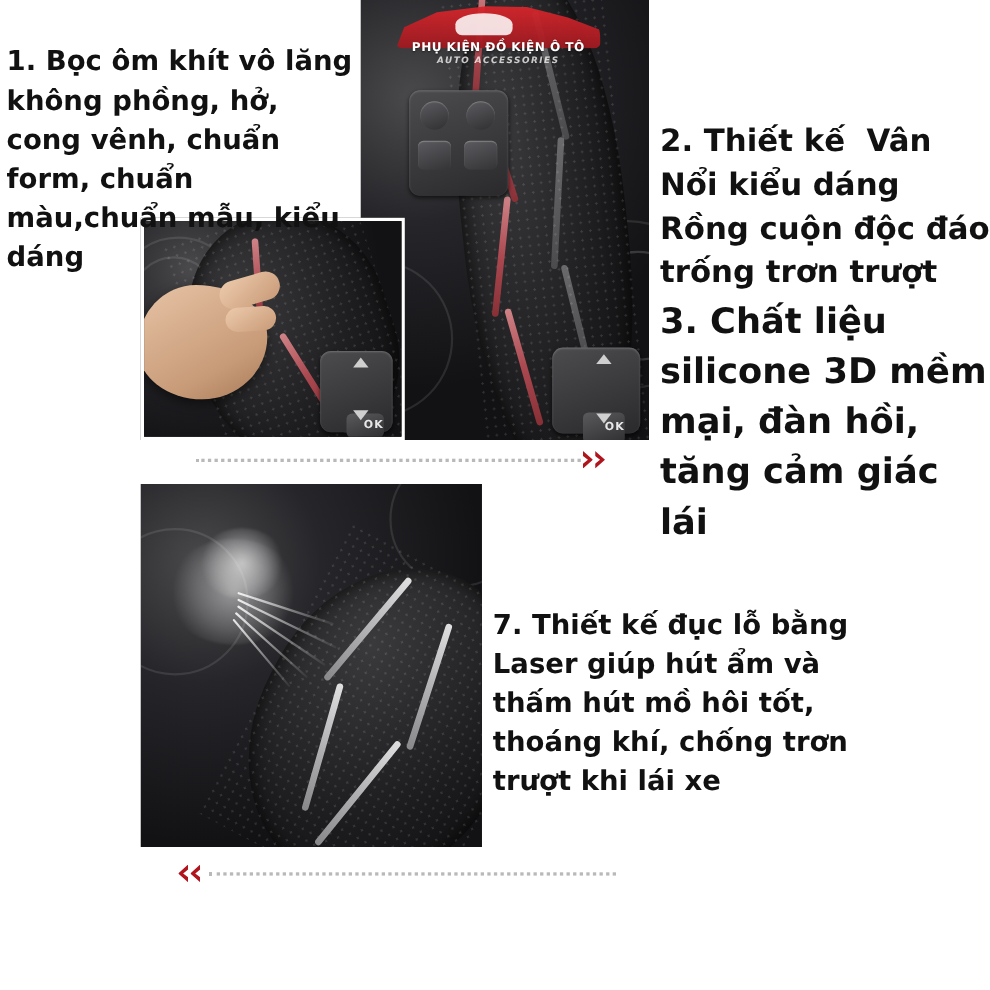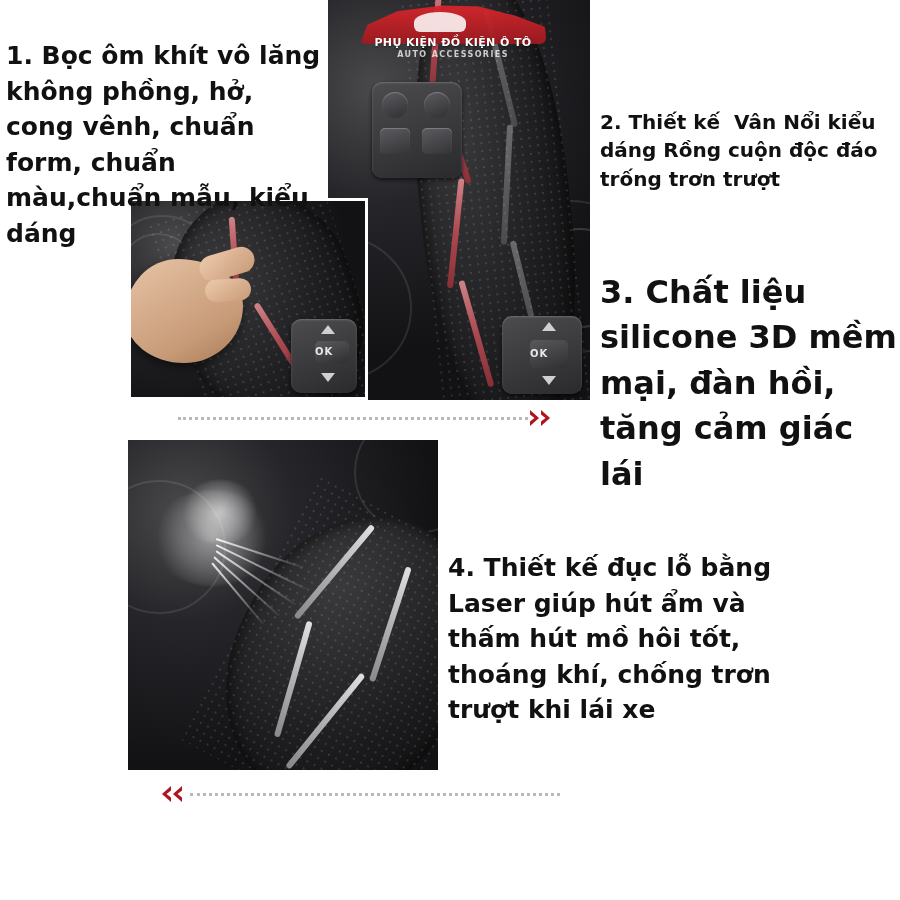--- a/index.html
+++ b/index.html
@@ -29,21 +29,21 @@
   #text-1 {
     left: 6px;
     top: 38px;
     width: 322px;
     font-size: 25px;
   }
   #text-2 {
     left: 600px;
     top: 108px;
     width: 300px;
-    font-size: 20px;
+    font-size: 28px;
   }
   #text-3 {
     left: 600px;
     top: 270px;
     width: 300px;
     font-size: 32px;
   }
   #text-4 {
     left: 448px;
     top: 550px;
@@ -147,23 +147,24 @@
   }
   .ok-key {
     position: absolute;
     width: 38px;
     height: 28px;
     border-radius: 5px;
     background: linear-gradient(160deg, #5a5a5d, #2f2f32);
     color: #e8e8e8;
     font-size: 10px;
     font-weight: bold;
-    text-align: left;
+    text-align: right;
     line-height: 28px;
     letter-spacing: 1px;
+    margin-top: 35px;
   }
   .tri {
     position: absolute;
     width: 0; height: 0;
     border-left: 7px solid transparent;
     border-right: 7px solid transparent;
   }
   .tri.up { border-bottom: 9px solid #cfcfcf; }
   .tri.down { border-top: 9px solid #cfcfcf; }
 
@@ -234,20 +235,21 @@
   .wm-sub {
     position: absolute;
     left: 0;
     top: 48px;
     width: 222px;
     text-align: center;
     font-size: 8px;
     font-weight: bold;
     color: rgba(255,255,255,0.75);
     letter-spacing: 1.4px;
+    font-style: italic;
   }
 
   
   .divider {
     position: absolute;
     display: flex;
     align-items: center;
   }
   #divider-right {
     left: 178px;
@@ -365,21 +367,21 @@
     <div class="spray-line" style="left:88px; top:98px; width:92px; transform:rotate(18deg);"></div>
     <div class="spray-line" style="left:88px; top:104px; width:100px; transform:rotate(26deg);"></div>
     <div class="spray-line" style="left:88px; top:110px; width:96px; transform:rotate(34deg);"></div>
     <div class="spray-line" style="left:86px; top:116px; width:88px; transform:rotate(42deg);"></div>
     <div class="spray-line" style="left:84px; top:122px; width:80px; transform:rotate(50deg);"></div>
   </div>
 
   <div class="txt" id="text-1">1. Bọc ôm khít vô lăng không phồng, hở, cong vênh, chuẩn form, chuẩn màu,chuẩn mẫu, kiểu dáng</div>
   <div class="txt" id="text-2">2. Thiết kế  Vân Nổi kiểu dáng Rồng cuộn độc đáo trống trơn trượt</div>
   <div class="txt" id="text-3">3. Chất liệu silicone 3D mềm mại, đàn hồi, tăng cảm giác lái</div>
-  <div class="txt" id="text-4">4. Thiết kế đục lỗ bằng Laser giúp hút ẩm và thấm hút mồ hôi tốt, thoáng khí, chống trơn trượt khi lái xe</div>
+  <div class="txt" id="text-4">7. Thiết kế đục lỗ bằng Laser giúp hút ẩm và thấm hút mồ hôi tốt, thoáng khí, chống trơn trượt khi lái xe</div>
 
   <div class="divider" id="divider-right">
     <div class="dots"></div>
     <div class="chev right">
         <span></span>
         <span></span>
       </div>
   </div>
   <div class="divider" id="divider-left">
     <div class="chev left">

